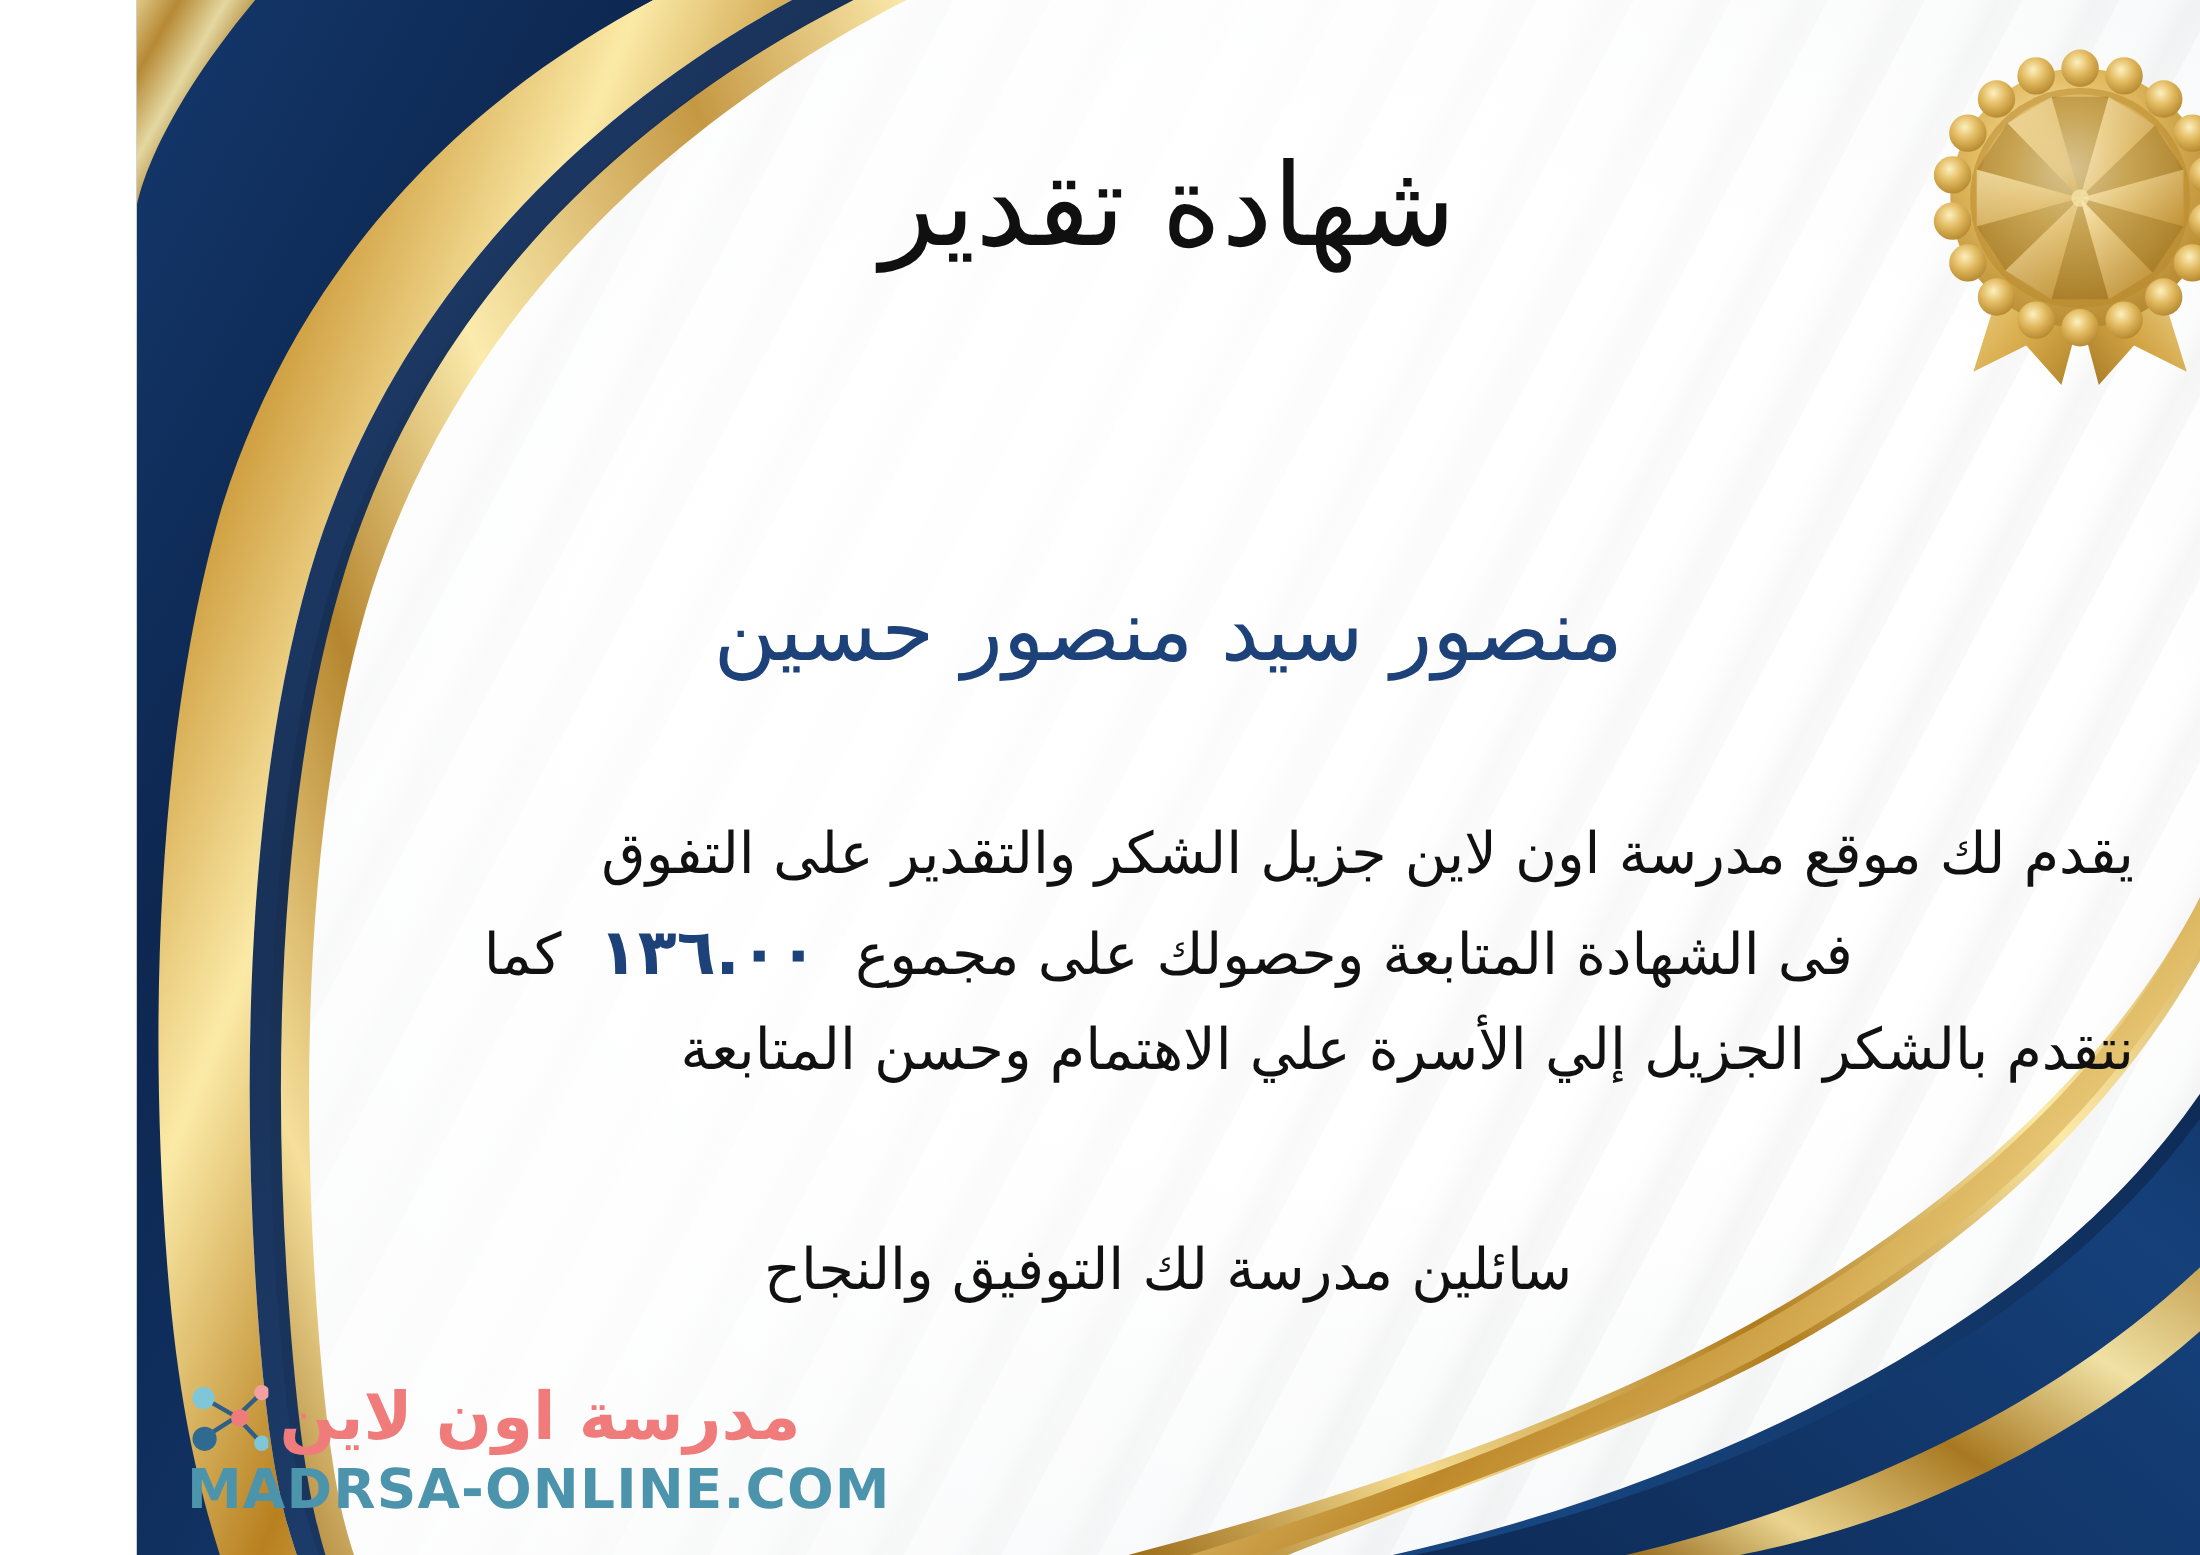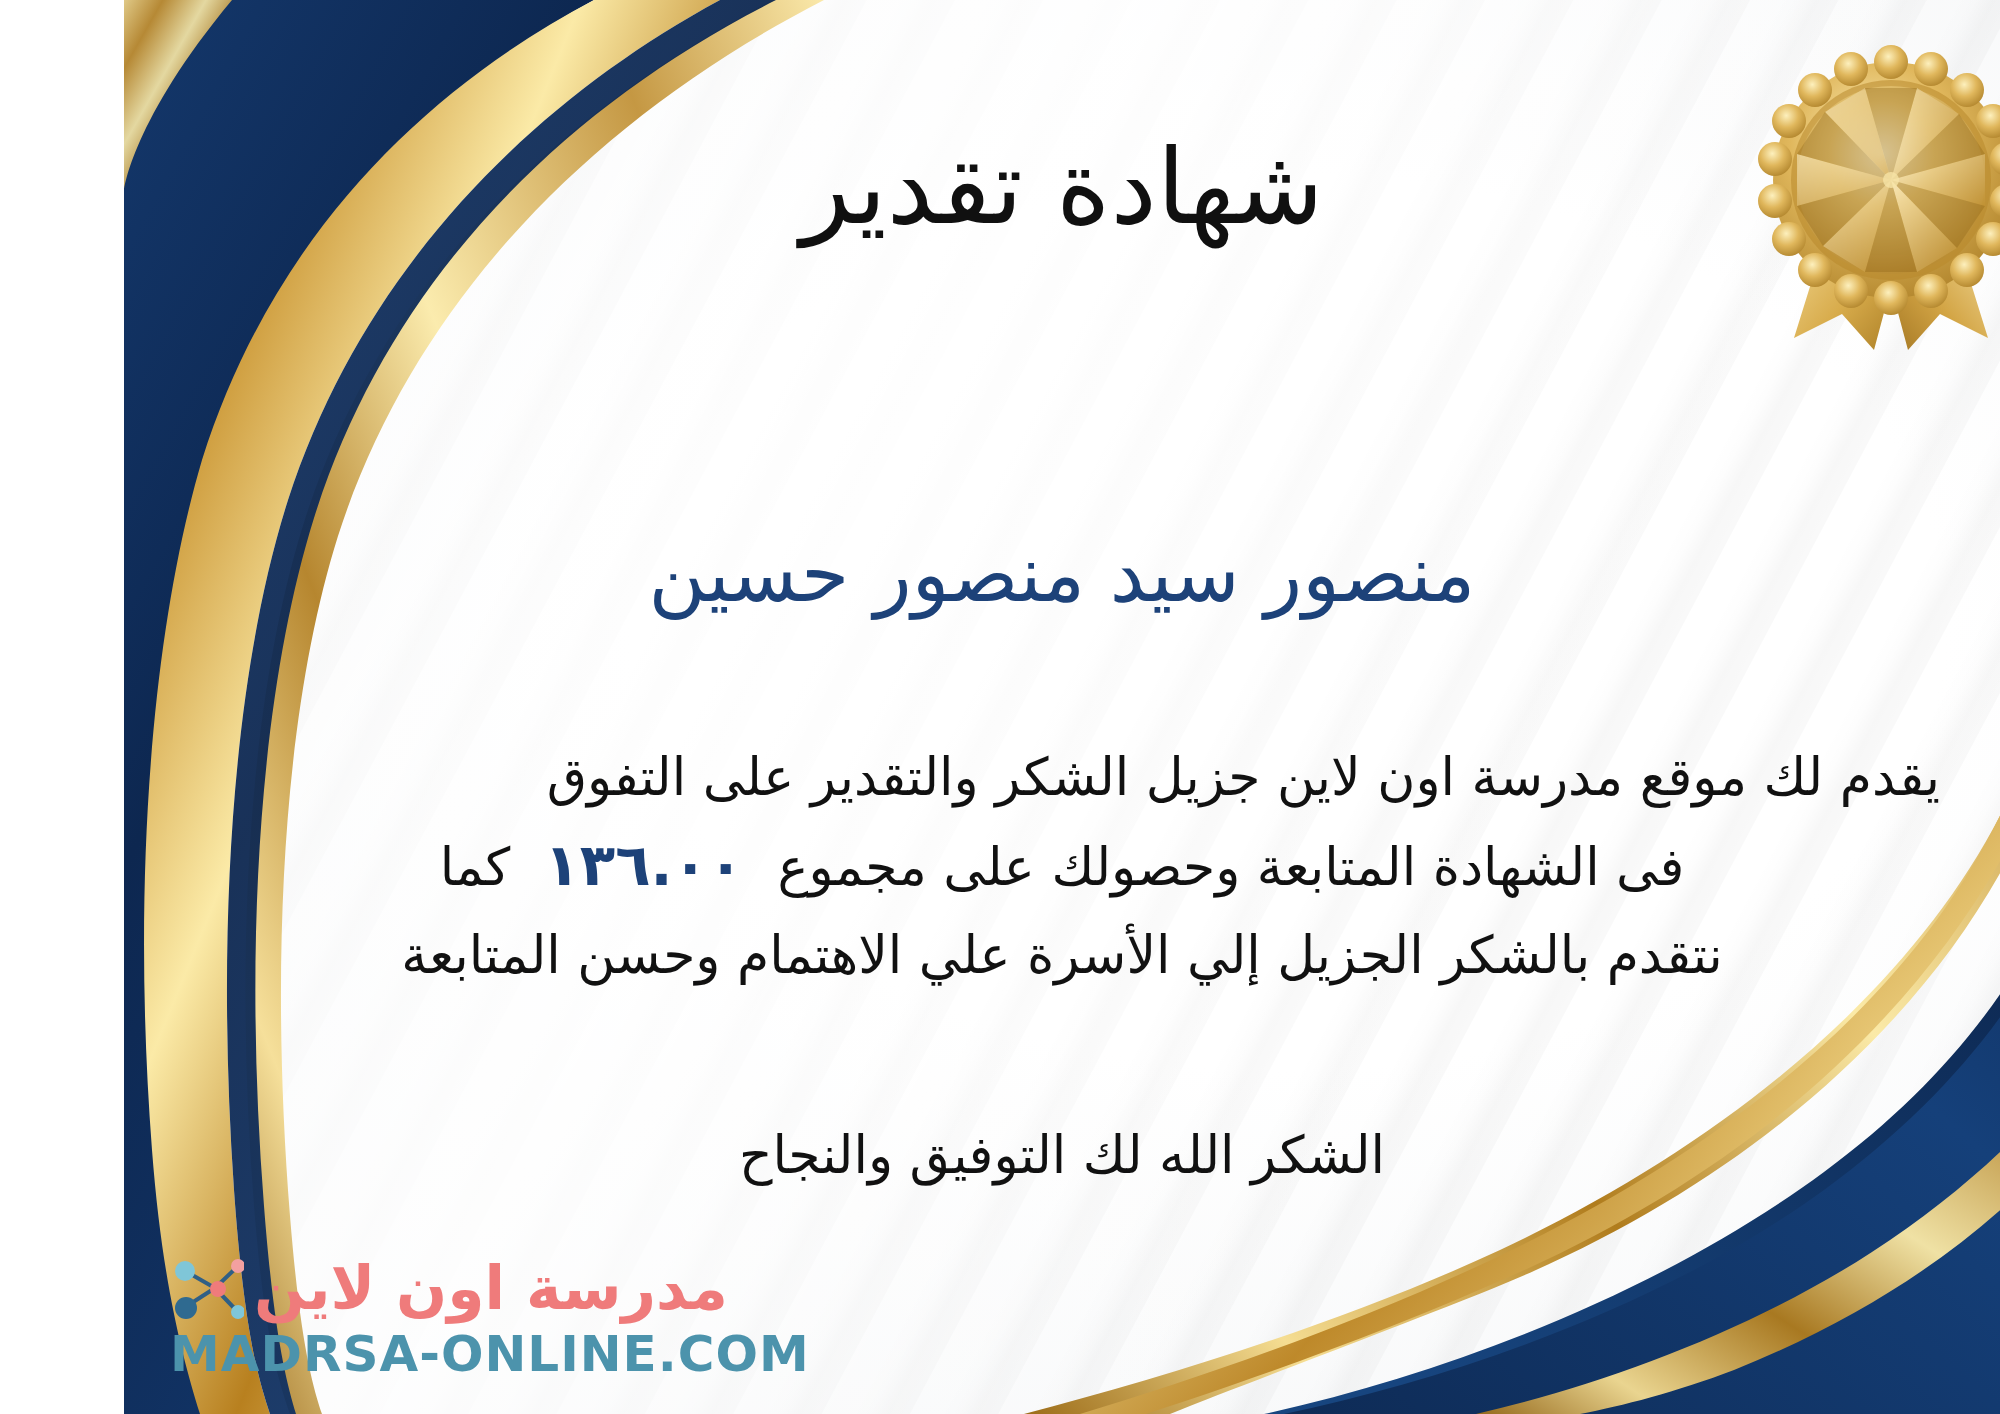--- a/index.html
+++ b/index.html
@@ -86,21 +86,21 @@
     font-size:52px;
     line-height:1.62;
     font-weight:400;
   }
   .body-line{
     display:block;
     white-space:nowrap;
   }
   .body-line.l1{text-align:right;}
   .body-line.l2{text-align:center;}
-  .body-line.l3{text-align:center;}
+  .body-line.l3{text-align:right;}
   .grade{
     color:#1d4279;
     font-weight:700;
     padding:0 34px;
     font-size:58px;
     letter-spacing:1px;
   }
   .closing{
     position:absolute;
     top:1125px;
@@ -304,21 +304,21 @@
     <div class="student-name">منصور سيد منصور حسين</div>
 
     <div class="body-block">
       <span class="body-line l1">يقدم لك موقع مدرسة اون لاين جزيل الشكر  والتقدير على التفوق</span>
 
       <span class="body-line l2"><span>فى الشهادة المتابعة وحصولك على مجموع</span><span class="grade">١٣٦.٠٠</span><span>كما</span></span>
 
       <span class="body-line l3">نتقدم  بالشكر الجزيل إلي الأسرة علي الاهتمام وحسن المتابعة</span>
     </div>
 
-    <div class="closing">الشكر الله لك التوفيق  والنجاح</div>
+    <div class="closing">سائلين مدرسة لك التوفيق  والنجاح</div>
   </div>
 
   <div class="brand">
     <div class="brand-row">
       <span class="brand-ar">مدرسة اون لاين</span>
       <span class="brand-mark">
         <svg viewBox="0 0 74 74" xmlns="http://www.w3.org/2000/svg" aria-hidden="true">
           <g stroke="#2f5f86" stroke-width="4" fill="none" stroke-linecap="round">
             <line x1="17" y1="20" x2="45" y2="36"></line>
             <line x1="45" y1="36" x2="17" y2="54"></line>

